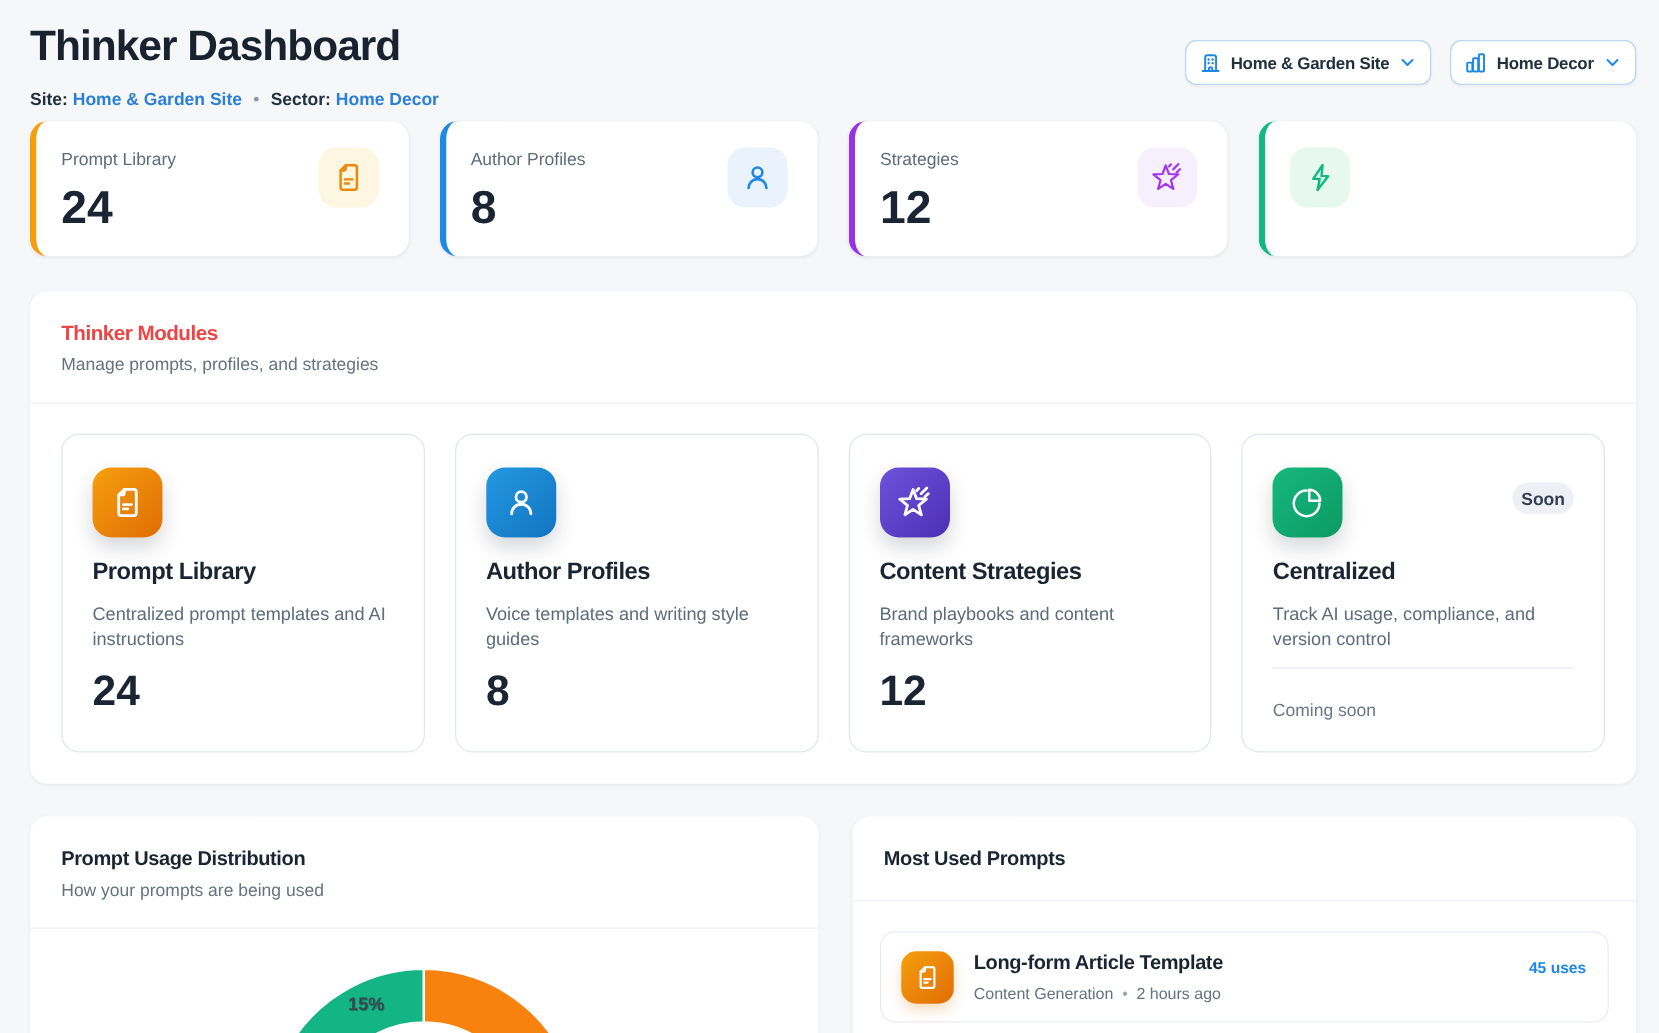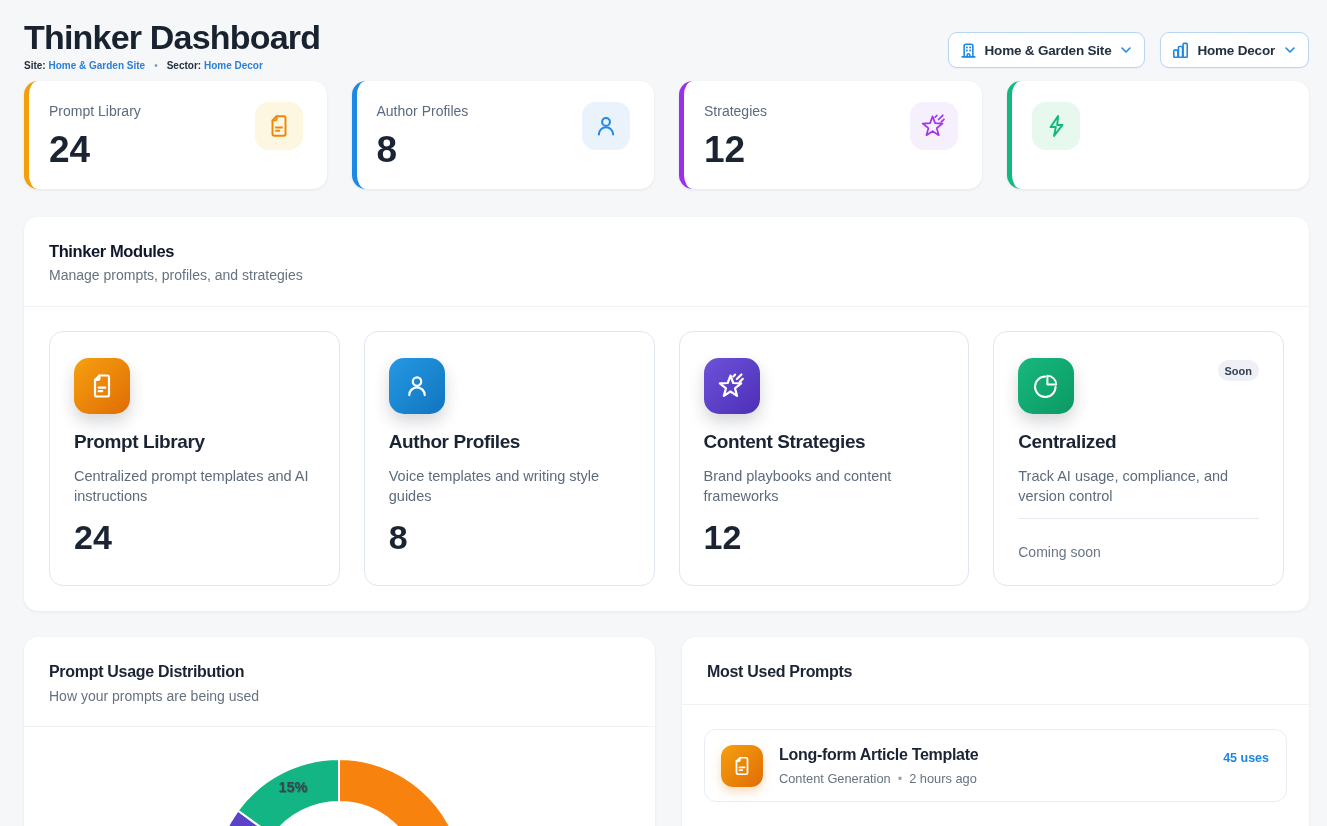--- a/index.html
+++ b/index.html
@@ -1,45 +1,45 @@
 <!DOCTYPE html>
 <html><head>
 <meta charset="utf-8">
 <style>
 * { margin:0; padding:0; box-sizing:border-box; }
 html,body { width:1327px; background:#f6f7f9; font-family:"Liberation Sans", sans-serif; color:#1a2433; }
 .page { width:1327px; padding:24px 18px 0 24px; }
 
 .hdr { display:flex; justify-content:space-between; align-items:flex-start; }
 h1 { font-size:34px; font-weight:800; color:#19222f; letter-spacing:-0.8px; line-height:29px; margin-top:-1px; }
-.siterow { margin-top:8px; font-size:10px; font-weight:700; color:#22303f; }
+.siterow { margin-top:19px; font-size:14px; font-weight:700; color:#22303f; }
 .siterow a { color:#2b7fd6; text-decoration:none; }
 .siterow .dot { color:#8a97a5; font-weight:400; padding:0 9px; }
 .btns { display:flex; gap:15px; margin-top:8px; }
 .btn { height:36px; background:#fff; border:1px solid #b9d6f5; border-radius:9px; display:flex; align-items:center; padding:0 10px; font-size:13.5px; font-weight:700; color:#22303f; letter-spacing:-0.2px; box-shadow:0 1px 2px rgba(16,24,40,.04); }
 .btn svg { margin-right:7px; }
 .btn .chev { margin-left:7px; margin-right:0; }
 
 .stats { display:flex; gap:25px; margin-top:10px; }
 .stat { flex:1; height:108px; background:#fff; border-radius:14px; border-left:5px solid #000; box-shadow:0 1px 3px rgba(16,24,40,.08); display:flex; align-items:flex-start; justify-content:space-between; padding:21px 24px 0 20px; }
 .stat .lbl { font-size:14px; color:#5c6b7d; line-height:16px; margin-top:1px; }
 .stat .num { font-size:37px; font-weight:800; color:#1a2433; line-height:34px; margin-top:14px; }
 .sic { width:48px; height:48px; border-radius:14px; display:flex; align-items:center; justify-content:center; }
 
 .panel { background:#fff; border-radius:14px; box-shadow:0 1px 3px rgba(16,24,40,.07); margin-top:28px; }
 .panel-h { padding:24px 25px 23px; border-bottom:1px solid #eef1f5; }
-.panel-h .t { font-size:16.5px; font-weight:700; color:#0f172a; letter-spacing:-0.4px; line-height:20px; }
+.panel-h .t { font-size:16.5px; font-weight:700; color:#ef4444; letter-spacing:-0.4px; line-height:20px; }
 .panel-h .s { font-size:14px; color:#66727f; margin-top:6px; line-height:16px; }
 .mods { display:flex; gap:24px; padding:24px 25px 25px; }
 .mod { position:relative; flex:1; height:255px; background:#fff; border:1.5px solid #dfe6f0; border-radius:14px; padding:25px 24px; }
 .mic { margin-top:1px; width:56px; height:56px; border-radius:15px; display:flex; align-items:center; justify-content:center; box-shadow:0 8px 16px rgba(26,35,50,.18); }
 .mod .mt { margin-top:16px; font-size:19px; font-weight:800; color:#1a2433; letter-spacing:-0.4px; line-height:24px; }
 .mod .md { margin-top:12px; font-size:14.5px; color:#5d6b7c; line-height:20px; }
 .mod .mc { margin-top:14px; font-size:34px; font-weight:800; color:#1a2433; line-height:34px; }
-.soon { position:absolute; top:28px; right:24px; background:#eef0f6; color:#333f52; font-size:11px; font-weight:700; padding:4.5px 7px; border-radius:999px; }
+.soon { position:absolute; top:38px; right:24px; background:#eef0f6; color:#333f52; font-size:14px; font-weight:700; padding:4.5px 7px; border-radius:999px; }
 .mod .div { margin-top:12px; border-top:1px solid #e7ebf1; }
 .mod .cs { margin-top:25px; font-size:14px; color:#6a7684; }
 
 .bottom { display:flex; gap:27px; margin-top:26px; }
 .bcard { background:#fff; border-radius:14px; box-shadow:0 1px 3px rgba(16,24,40,.07); height:420px; overflow:hidden; }
 .bcard.left { width:631px; }
 .bcard.right { flex:1; }
 .bcard .bh { padding:25px 25px 22px; border-bottom:1px solid #eef1f5; }
 .bcard .t { font-size:16px; font-weight:700; color:#1a2433; letter-spacing:-0.3px; line-height:20px; }
 .bcard .s { font-size:14px; color:#66727f; margin-top:6px; line-height:16px; }

